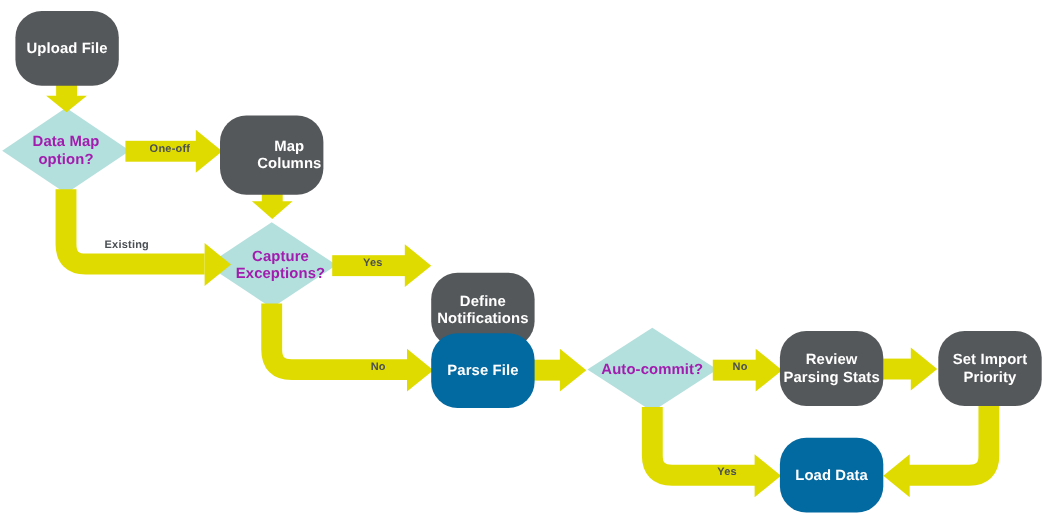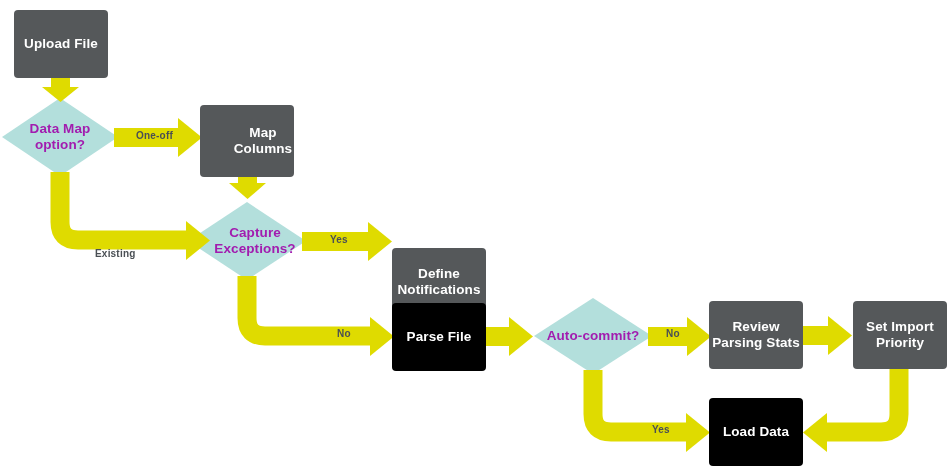--- a/index.html
+++ b/index.html
@@ -30,26 +30,26 @@
     align-items: center;
     justify-content: center;
     text-align: center;
     box-sizing: border-box;
     font-weight: bold;
     line-height: 1.18;
     letter-spacing: 0.1px;
     user-select: none;
   }
   .node-process {
-    border-radius: 4px;
+    border-radius: 24px;
     color: #ffffff;
     font-size: 13.5px;
   }
   .node-gray { background: #55585a; }
-  .node-red  { background: #000000; }
+  .node-red  { background: #0369a1; }
   .node-decision {
     color: #a21caf;
     font-size: 13.5px;
     background: transparent;
   }
   .decision-label {
     position: relative;
     z-index: 3;
     padding: 0 4px;
   }
@@ -190,21 +190,21 @@
       <span>Priority</span>
     </span>
   </div>
 
   <div class="node node-process node-red" style="left:709px; top:398px; width:94px; height:68px;">
     <span>Load Data</span>
   </div>
 
   <div class="edge-label" style="left:136px; top:130px;">One-off</div>
 
-  <div class="edge-label" style="left:95px; top:248px;">Existing</div>
+  <div class="edge-label" style="left:95px; top:217px;">Existing</div>
 
   <div class="edge-label" style="left:330px; top:234px;">Yes</div>
 
   <div class="edge-label" style="left:337px; top:328px;">No</div>
 
   <div class="edge-label" style="left:666px; top:328px;">No</div>
 
   <div class="edge-label" style="left:652px; top:424px;">Yes</div>
 
 </div>

